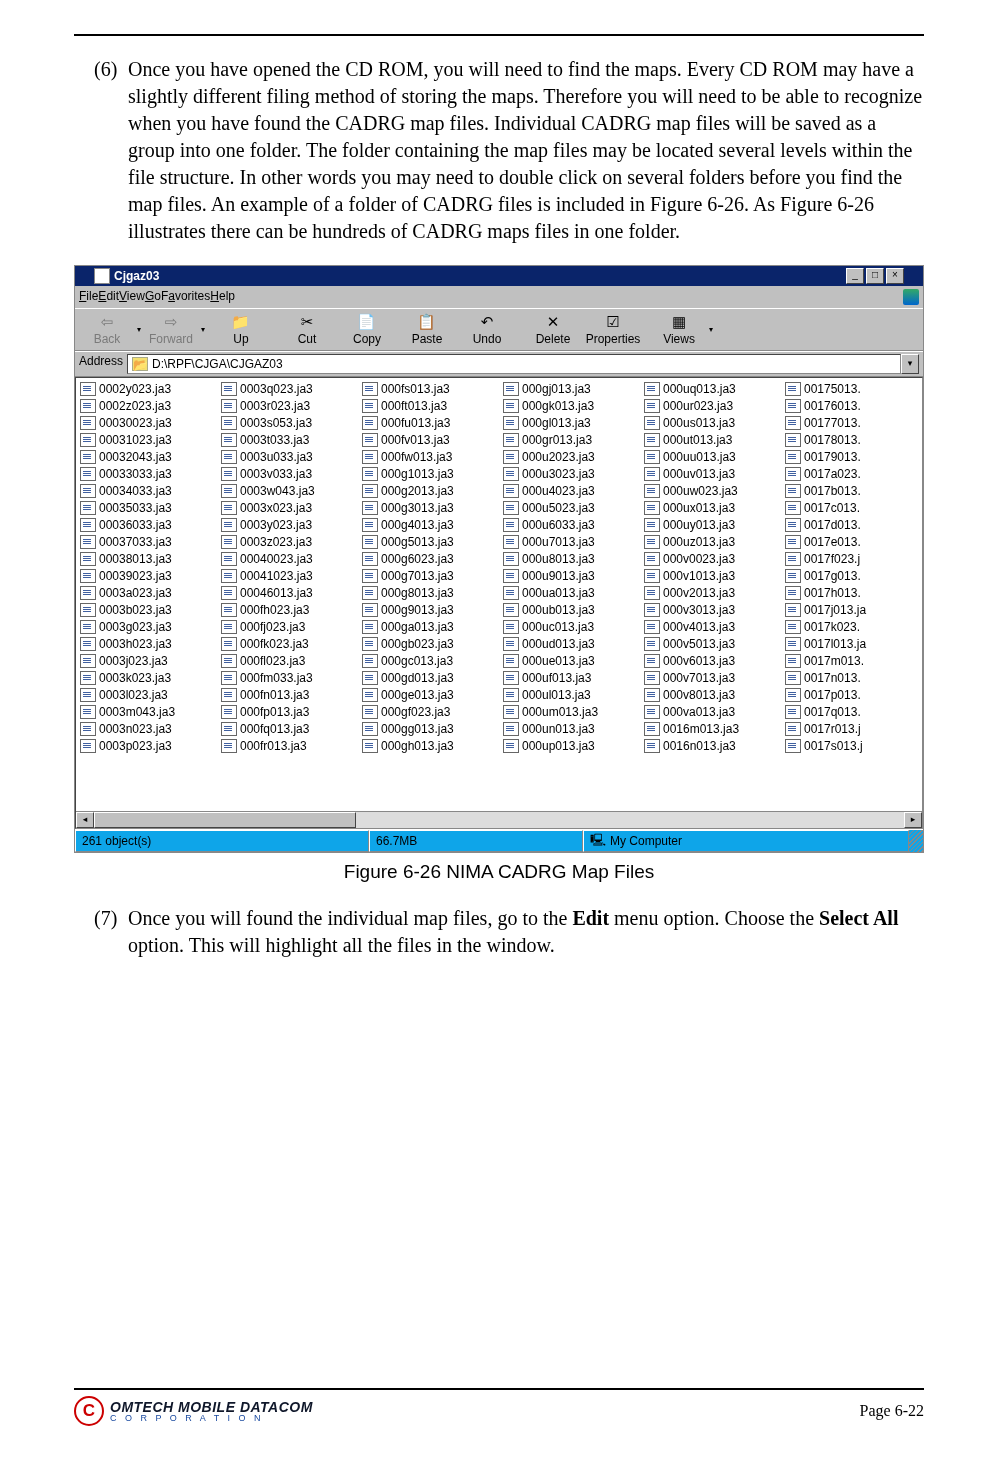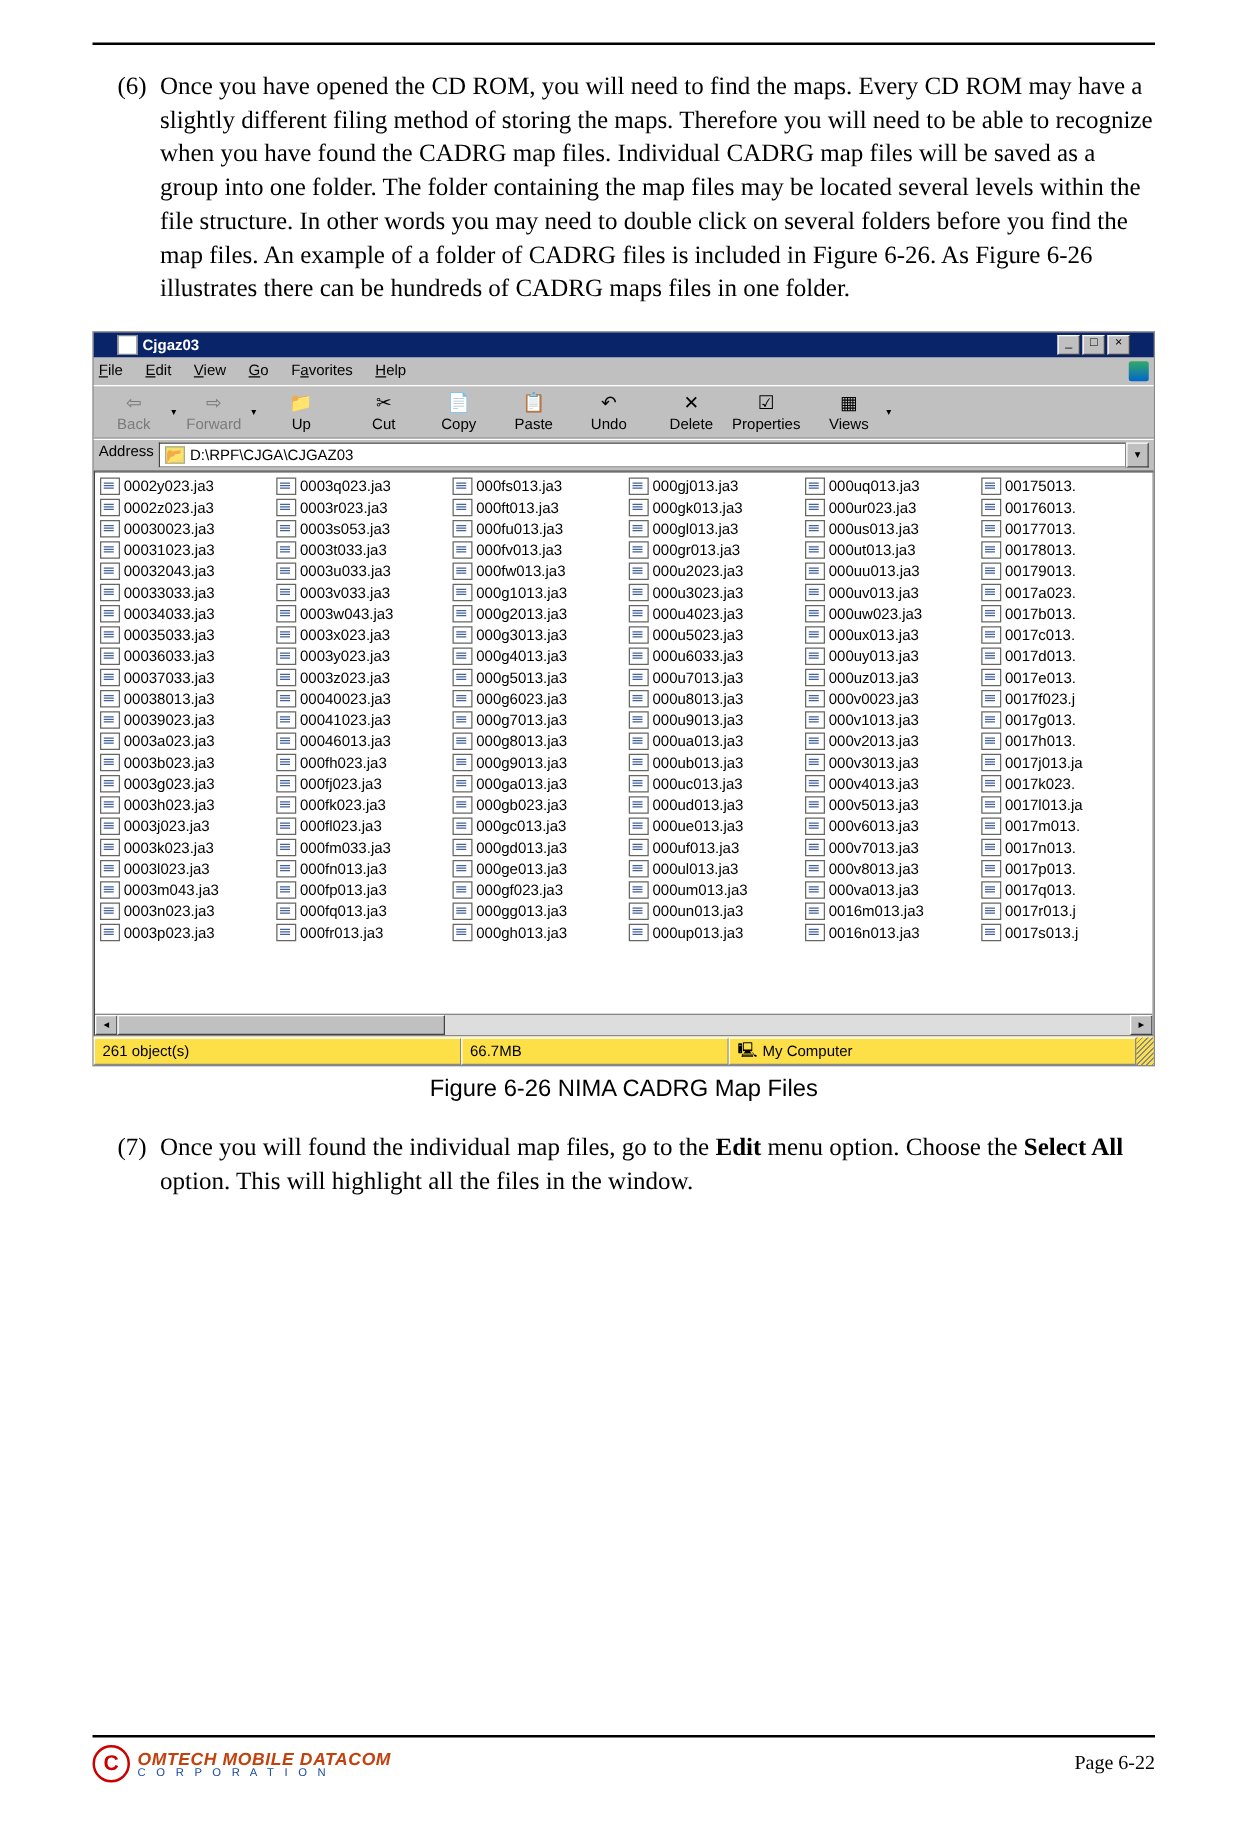--- a/index.html
+++ b/index.html
@@ -8,54 +8,54 @@
 .hdr .mid{font-weight:bold}
 .hr{border:none;border-top:2px solid #000;margin:6px 0 20px 0}
 .para{font-size:20px;line-height:1.35;margin-left:54px}
 .para .num{display:inline-block;width:34px;margin-left:-34px}
 .caption{font-family:Arial,sans-serif;font-size:19px;text-align:center;margin:8px 0 22px 0}
 .fig{border:1px solid #888;margin:18px 0 6px 0;font-family:Tahoma,Arial,sans-serif;font-size:12px;background:#c0c0c0}
 .titlebar{background:linear-gradient(#0a246a,#0a246a);color:#fff;display:flex;align-items:center;height:20px;padding:0 19px}
 .titlebar .tico{width:14px;height:14px;background:#fff;border:1px solid #888;margin-right:4px}
 .titlebar .spacer{flex:1}
 .winbtn{width:16px;height:14px;background:#c0c0c0;border:1px solid #fff;border-right-color:#444;border-bottom-color:#444;margin-left:2px;font-size:10px;line-height:12px;text-align:center;color:#000}
-.menubar{background:#c0c0c0;padding:3px 4px;display:flex;gap:18px}
+.menubar{background:#c0c0c0;padding:3px 4px;display:flex;}
 .menubar span u{text-decoration:underline}
 .toolbar{background:#c0c0c0;border-top:1px solid #fff;border-bottom:1px solid #888;display:flex;align-items:center;padding:2px 2px}
 .tbtn{display:flex;flex-direction:column;align-items:center;width:60px;padding:2px 0;color:#000}
 .tbtn.dim{color:#7a7a7a}
 .tico2{width:20px;height:18px;margin-bottom:1px;display:flex;align-items:center;justify-content:center;font-size:15px}
 .tsep{width:6px}
 .addrbar{background:#c0c0c0;display:flex;align-items:flex-start;padding:2px 4px;border-top:1px solid #fff;border-bottom:1px solid #888}
 .addrbar .lbl{margin-right:4px}
 .addrbox{flex:1;background:#fff;border:1px solid #888;border-top-color:#444;border-left-color:#444;height:18px;display:flex;align-items:center;padding:0 4px;gap:4px}
 .addrdrop{width:16px;height:18px;background:#c0c0c0;border:1px solid #fff;border-right-color:#444;border-bottom-color:#444;text-align:center;font-size:9px;line-height:16px}
 .filepane{background:#fff;border:1px solid #888;border-top-color:#444;border-left-color:#444;margin:0;height:450px;overflow:hidden;position:relative}
 .cols{display:flex;height:400px;overflow:hidden}
 .col{width:140px;padding:2px 0 0 4px}
 .fi{display:flex;align-items:center;height:17px;gap:3px;white-space:nowrap}
 .fico{width:14px;height:12px;border:1px solid #666;background:#fff;position:relative;flex-shrink:0}
 .fico:before{content:"";position:absolute;top:3px;left:2px;width:8px;height:1px;background:#4060a0;box-shadow:0 2px 0 #4060a0,0 4px 0 #4060a0}
 .hscroll{position:absolute;left:0;right:0;bottom:0;height:16px;background:#c0c0c0;border-top:1px solid #888;display:flex}
 .hscroll .arr{width:16px;height:14px;background:#c0c0c0;border:1px solid #fff;border-right-color:#444;border-bottom-color:#444;font-size:9px;text-align:center;line-height:12px}
 .hscroll .track{flex:1;background:#ddd;position:relative}
 .hscroll .thumb{position:absolute;left:0;top:0;bottom:0;width:260px;background:#c0c0c0;border:1px solid #fff;border-right-color:#444;border-bottom-color:#444}
-.status{background:#fde047;display:flex;border-top:1px solid #fff}
+.status{background:#0ea5e9;display:flex;border-top:1px solid #fff}
 .status .cell{border:1px solid #888;border-top-color:#fff;border-left-color:#fff;padding:2px 6px;height:16px;display:flex;align-items:center;gap:4px}
 .status .c1{width:280px}
 .status .c2{width:200px}
 .status .c3{flex:1}
 .grip{width:14px;background:repeating-linear-gradient(135deg,#888 0 1px,transparent 1px 3px)}
 .ftr{position:absolute;left:74px;right:74px;bottom:34px}
 .ftr .hr2{border:none;border-top:2px solid #000;margin:0 0 6px 0}
 .ftrrow{display:flex;justify-content:space-between;align-items:center;font-size:16px}
 .logo{display:flex;align-items:center;gap:6px}
 .logoC{width:26px;height:26px;border:2px solid #c00;border-radius:50%;color:#c00;font-weight:bold;font-size:17px;display:flex;align-items:center;justify-content:center;font-family:Arial}
 .logotxt{font-family:Arial;font-size:11px;line-height:1}
-.logotxt .t1{color:#c2410c;font-weight:bold;font-style:italic;font-size:14px;letter-spacing:0.5px}
+.logotxt .t1{color:#0f172a;font-weight:bold;font-style:italic;font-size:14px;letter-spacing:0.5px}
 .logotxt .t2{color:#1a4aa0;letter-spacing:3px;font-size:9px}
 .dropmark{font-size:8px}
 .logoimg{width:16px;height:16px}
 </style>
 </head>
 <body>
 
 <div class="page">
   <hr class="hr">
 

